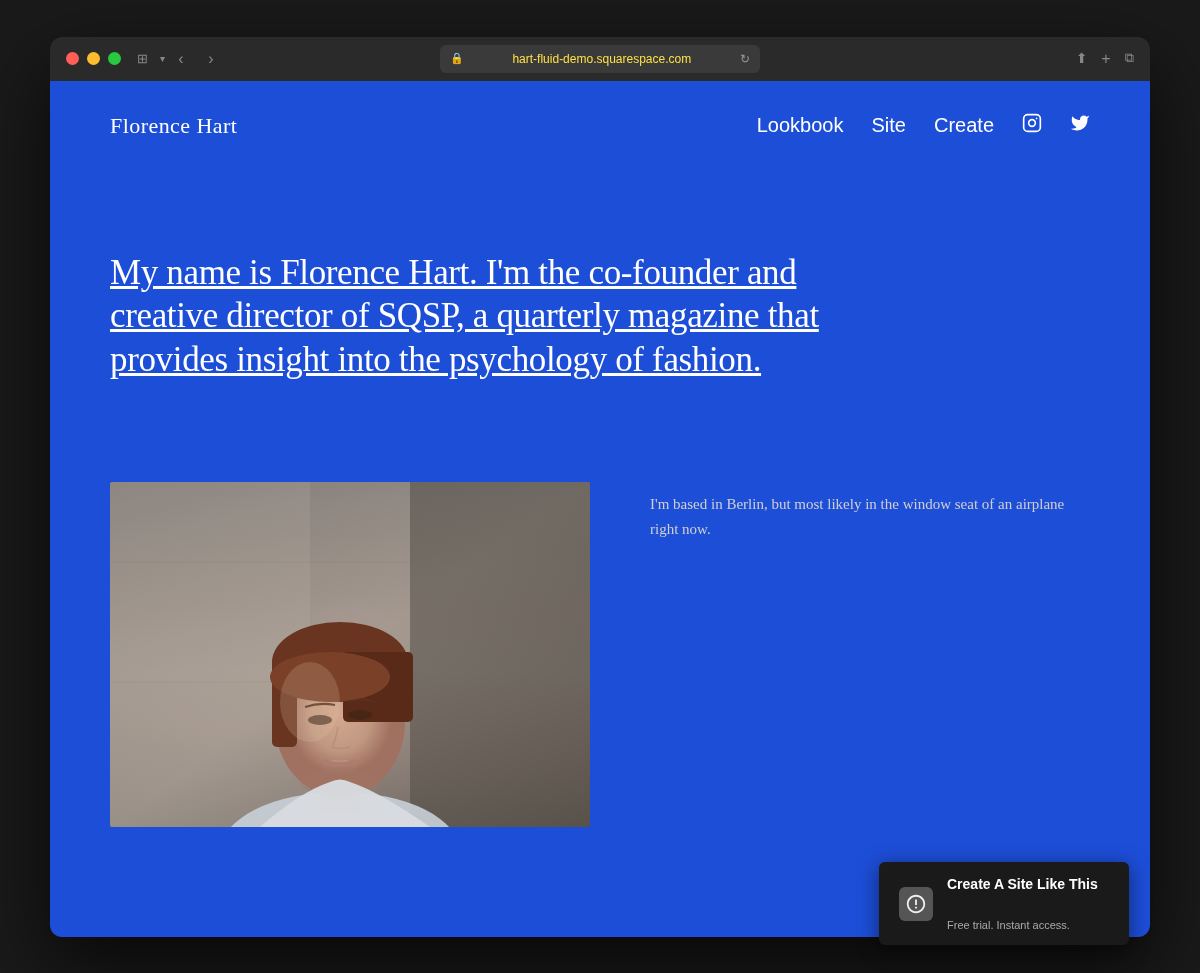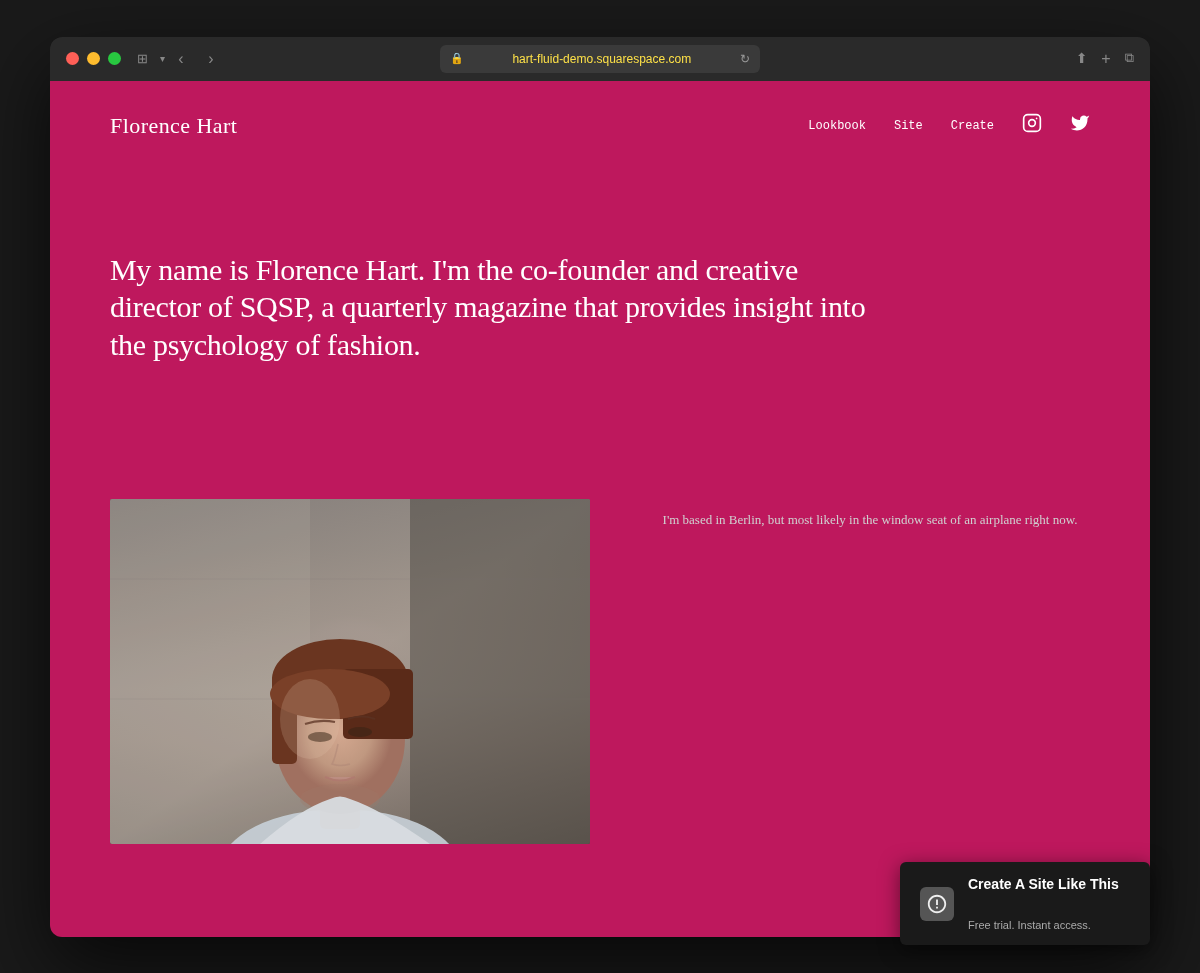--- a/index.html
+++ b/index.html
@@ -113,21 +113,21 @@
     .titlebar-actions {
       display: flex;
       gap: 14px;
       margin-left: auto;
       color: #888;
       font-size: 16px;
     }
 
     .website {
       flex: 1;
-      background: #be185d;
+      background: #1d4ed8;
       overflow-y: auto;
       color: white;
     }
 
     
     .site-header {
       display: flex;
       align-items: center;
       justify-content: space-between;
       padding: 32px 60px;
@@ -142,47 +142,47 @@
     }
 
     .site-nav {
       display: flex;
       align-items: center;
       gap: 28px;
     }
 
     .nav-link {
       color: #ffffff;
-      font-size: 12px;
+      font-size: 20px;
       text-decoration: none;
       cursor: pointer;
-      font-family: Liberation Mono, monospace;
+      font-family: Liberation Sans, sans-serif;
       font-weight: 400;
     }
 
     .nav-icon {
       color: #ffffff;
       font-size: 18px;
       cursor: pointer;
     }
 
     
     .hero-section {
       padding: 80px 60px 70px 60px;
     }
 
     .hero-headline {
       font-family: Georgia, "Times New Roman", serif;
-      font-size: 30px;
+      font-size: 35px;
       font-weight: 400;
       line-height: 1.25;
       color: #ffffff;
       max-width: 760px;
       letter-spacing: -0.01em;
-      margin-bottom: 36px;
+      text-decoration: underline;
     }
 
     .hero-subtext {
       font-family: Georgia, "Times New Roman", serif;
       font-size: 17px;
       font-style: italic;
       color: #e0e0e0;
       line-height: 1.6;
     }
 
@@ -218,31 +218,30 @@
         linear-gradient(180deg, #5a5050 0%, #7a6a60 15%, #9a8070 25%, #b09080 35%, #c8a898 45%, #d4b8a8 55%, #b89080 70%, #7a5a50 85%, #3a2a20 100%);
     }
 
     .side-text-block {
       flex: 1;
       padding-top: 10px;
     }
 
     .side-text {
       font-family: Georgia, "Times New Roman", serif;
-      font-size: 13px;
+      font-size: 15px;
       color: #d0d0d0;
       line-height: 1.65;
-      text-align: center;
     }
 
     
     .sq-banner {
       position: fixed;
       bottom: 28px;
-      right: 50px;
+      right: 71px;
       background: #1a1a1a;
       color: white;
       padding: 14px 20px;
       border-radius: 6px;
       display: flex;
       align-items: center;
       gap: 14px;
       box-shadow: 0 4px 20px rgba(0,0,0,0.5);
       min-width: 250px;
     }

